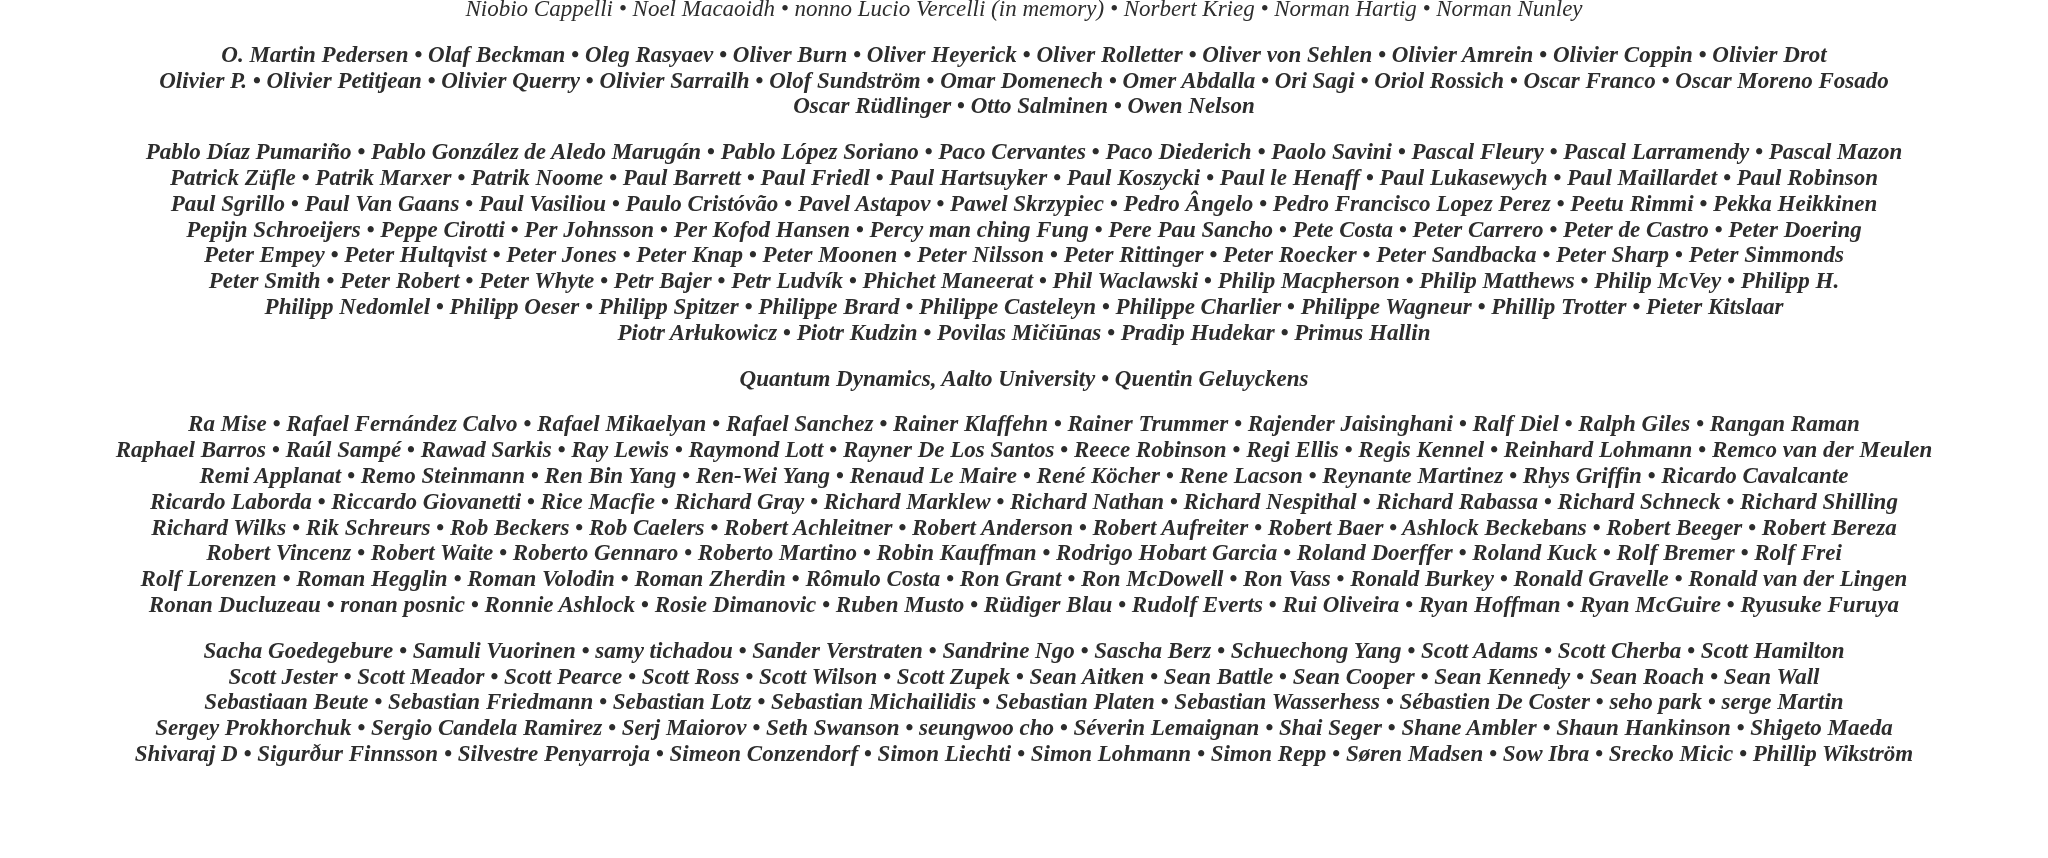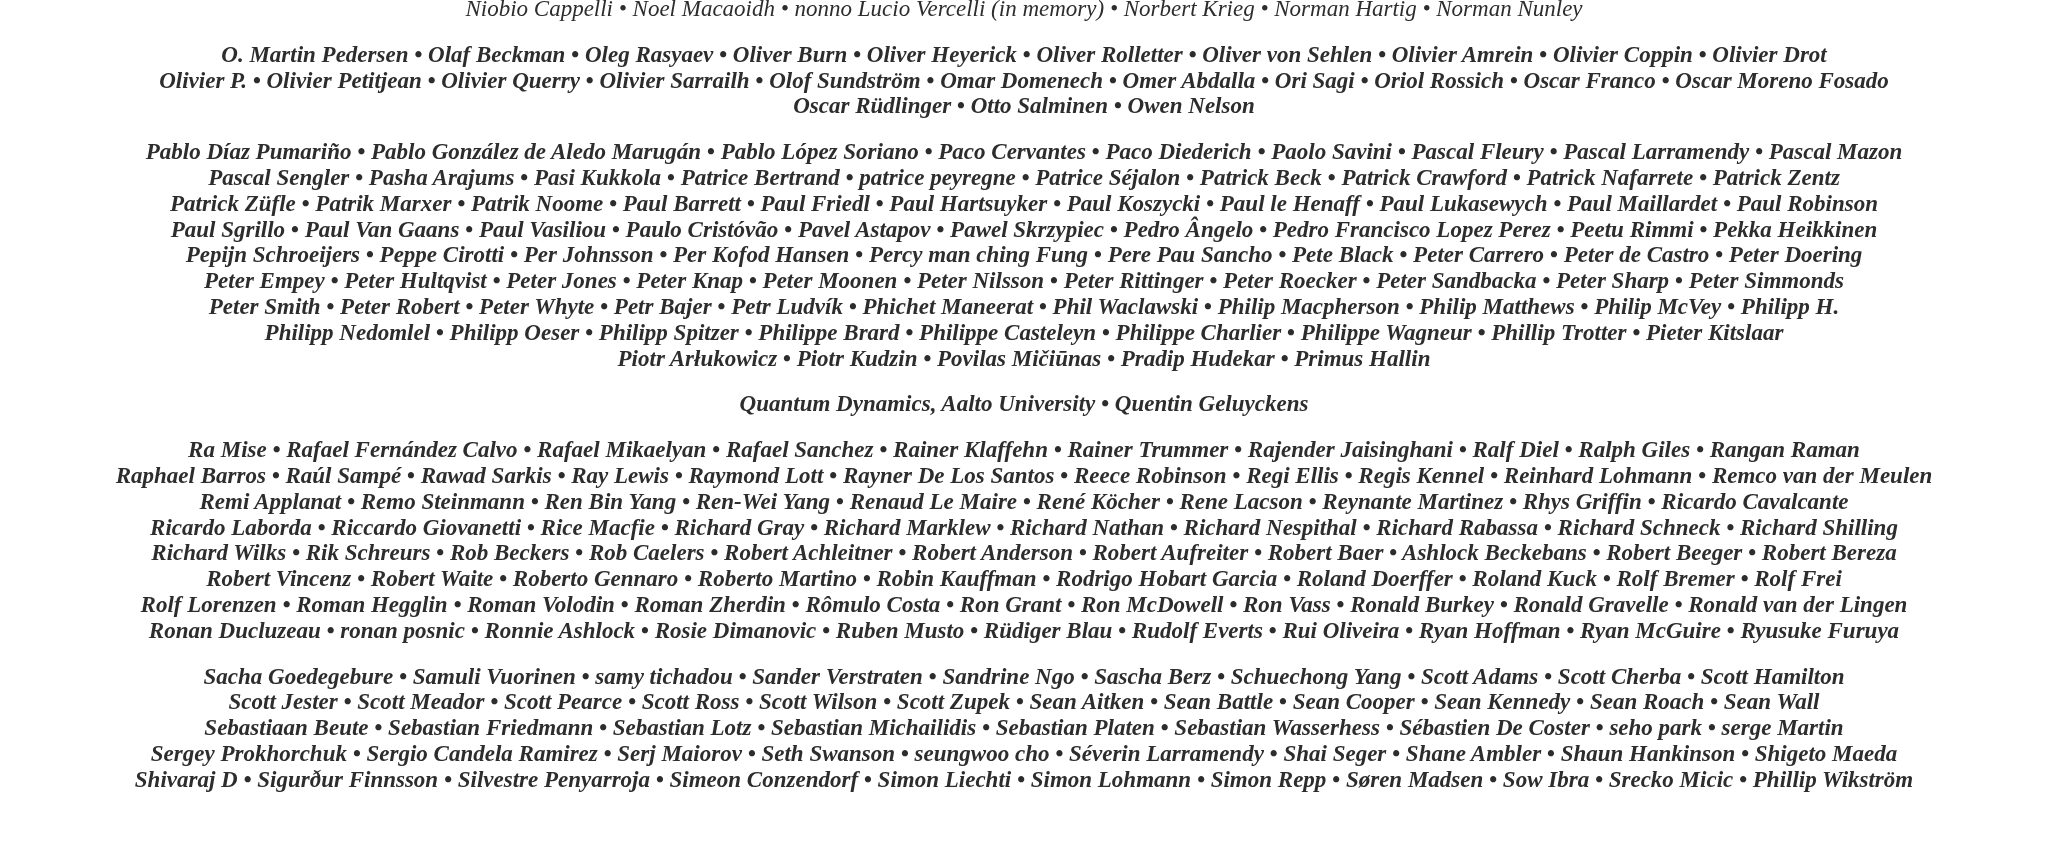--- a/index.html
+++ b/index.html
@@ -47,24 +47,23 @@
   </div>
 
   <div class="block">
     <div class="line">O. Martin Pedersen • Olaf Beckman • Oleg Rasyaev • Oliver Burn • Oliver Heyerick • Oliver Rolletter • Oliver von Sehlen • Olivier Amrein • Olivier Coppin • Olivier Drot</div>
     <div class="line">Olivier P. • Olivier Petitjean • Olivier Querry • Olivier Sarrailh • Olof Sundström • Omar Domenech • Omer Abdalla • Ori Sagi • Oriol Rossich • Oscar Franco • Oscar Moreno Fosado</div>
     <div class="line">Oscar Rüdlinger • Otto Salminen • Owen Nelson</div>
   </div>
 
   <div class="block">
     <div class="line">Pablo Díaz Pumariño • Pablo González de Aledo Marugán • Pablo López Soriano • Paco Cervantes • Paco Diederich • Paolo Savini • Pascal Fleury • Pascal Larramendy • Pascal Mazon</div>
-    <div class="line">Pascal Sengler • Pasha Arajums • Pasi Kukkola • Patrice Bertrand • patrice peyregne • Patrice Séjalon • Patrick Beck • Patrick Crawford • Patrick Nafarrete • Patrick Zentz</div>
     <div class="line">Patrick Züfle • Patrik Marxer • Patrik Noome • Paul Barrett • Paul Friedl • Paul Hartsuyker • Paul Koszycki • Paul le Henaff • Paul Lukasewych • Paul Maillardet • Paul Robinson</div>
     <div class="line">Paul Sgrillo • Paul Van Gaans • Paul Vasiliou • Paulo Cristóvão • Pavel Astapov • Pawel Skrzypiec • Pedro Ângelo • Pedro Francisco Lopez Perez • Peetu Rimmi • Pekka Heikkinen</div>
-    <div class="line">Pepijn Schroeijers • Peppe Cirotti • Per Johnsson • Per Kofod Hansen • Percy man ching Fung • Pere Pau Sancho • Pete Black • Peter Carrero • Peter de Castro • Peter Doering</div>
+    <div class="line">Pepijn Schroeijers • Peppe Cirotti • Per Johnsson • Per Kofod Hansen • Percy man ching Fung • Pere Pau Sancho • Pete Costa • Peter Carrero • Peter de Castro • Peter Doering</div>
     <div class="line">Peter Empey • Peter Hultqvist • Peter Jones • Peter Knap • Peter Moonen • Peter Nilsson • Peter Rittinger • Peter Roecker • Peter Sandbacka • Peter Sharp • Peter Simmonds</div>
     <div class="line">Peter Smith • Peter Robert • Peter Whyte • Petr Bajer • Petr Ludvík • Phichet Maneerat • Phil Waclawski • Philip Macpherson • Philip Matthews • Philip McVey • Philipp H.</div>
     <div class="line">Philipp Nedomlel • Philipp Oeser • Philipp Spitzer • Philippe Brard • Philippe Casteleyn • Philippe Charlier • Philippe Wagneur • Phillip Trotter • Pieter Kitslaar</div>
     <div class="line">Piotr Arłukowicz • Piotr Kudzin • Povilas Mičiūnas • Pradip Hudekar • Primus Hallin</div>
   </div>
 
   <div class="block">
     <div class="line">Quantum Dynamics, Aalto University • Quentin Geluyckens</div>
   </div>
 
@@ -76,17 +75,17 @@
     <div class="line">Richard Wilks • Rik Schreurs • Rob Beckers • Rob Caelers • Robert Achleitner • Robert Anderson • Robert Aufreiter • Robert Baer • Ashlock Beckebans • Robert Beeger • Robert Bereza</div>
     <div class="line">Robert Vincenz • Robert Waite • Roberto Gennaro • Roberto Martino • Robin Kauffman • Rodrigo Hobart Garcia • Roland Doerffer • Roland Kuck • Rolf Bremer • Rolf Frei</div>
     <div class="line">Rolf Lorenzen • Roman Hegglin • Roman Volodin • Roman Zherdin • Rômulo Costa • Ron Grant • Ron McDowell • Ron Vass • Ronald Burkey • Ronald Gravelle • Ronald van der Lingen</div>
     <div class="line">Ronan Ducluzeau • ronan posnic • Ronnie Ashlock • Rosie Dimanovic • Ruben Musto • Rüdiger Blau • Rudolf Everts • Rui Oliveira • Ryan Hoffman • Ryan McGuire • Ryusuke Furuya</div>
   </div>
 
   <div class="block">
     <div class="line">Sacha Goedegebure • Samuli Vuorinen • samy tichadou • Sander Verstraten • Sandrine Ngo • Sascha Berz • Schuechong Yang • Scott Adams • Scott Cherba • Scott Hamilton</div>
     <div class="line">Scott Jester • Scott Meador • Scott Pearce • Scott Ross • Scott Wilson • Scott Zupek • Sean Aitken • Sean Battle • Sean Cooper • Sean Kennedy • Sean Roach • Sean Wall</div>
     <div class="line">Sebastiaan Beute • Sebastian Friedmann • Sebastian Lotz • Sebastian Michailidis • Sebastian Platen • Sebastian Wasserhess • Sébastien De Coster • seho park • serge Martin</div>
-    <div class="line">Sergey Prokhorchuk • Sergio Candela Ramirez • Serj Maiorov • Seth Swanson • seungwoo cho • Séverin Larramendy • Shai Seger • Shane Ambler • Shaun Hankinson • Shigeto Maeda</div>
+    <div class="line">Sergey Prokhorchuk • Sergio Candela Ramirez • Serj Maiorov • Seth Swanson • seungwoo cho • Séverin Lemaignan • Shai Seger • Shane Ambler • Shaun Hankinson • Shigeto Maeda</div>
     <div class="line">Shivaraj D • Sigurður Finnsson • Silvestre Penyarroja • Simeon Conzendorf • Simon Liechti • Simon Lohmann • Simon Repp • Søren Madsen • Sow Ibra • Srecko Micic • Phillip Wikström</div>
   </div>
 
 </div>
 
 </body></html>

